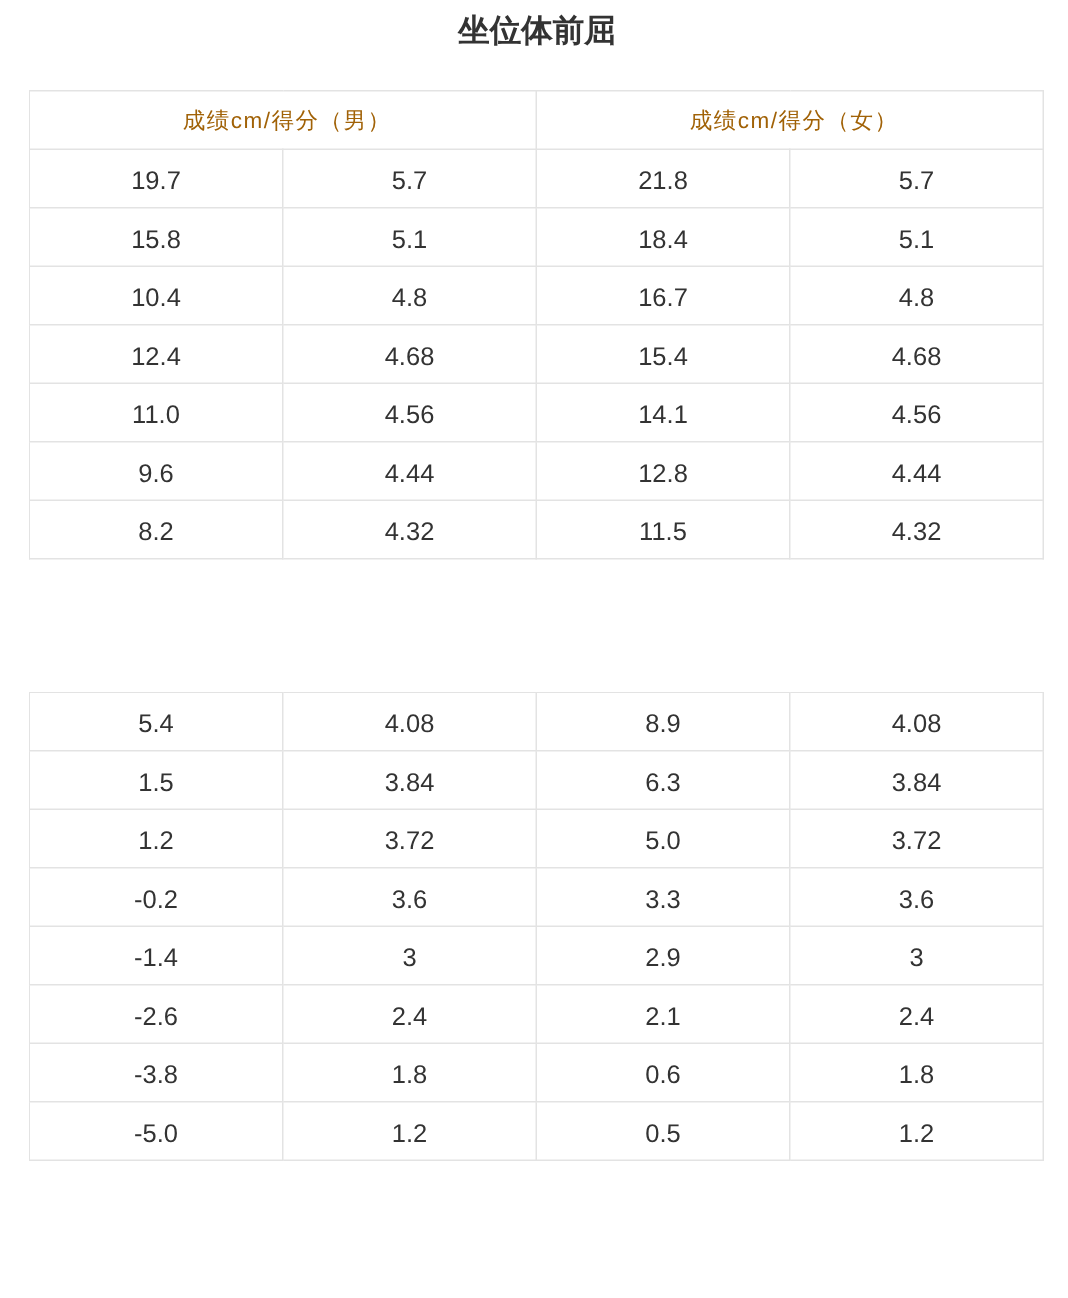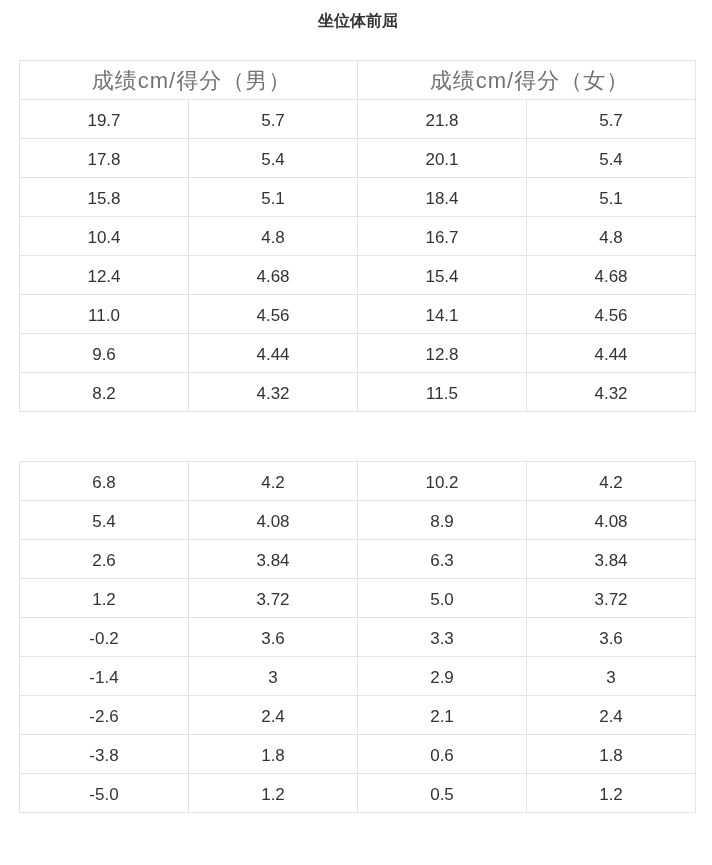--- a/index.html
+++ b/index.html
@@ -17,21 +17,21 @@
   .page-title {
     will-change: transform;
     white-space: nowrap;
     position: absolute;
     left: 0;
     top: 13px;
     width: 712px;
     padding-left: 4px;
     box-sizing: border-box;
     text-align: center;
-    font-size: 16px;
+    font-size: 21px;
     font-weight: bold;
     color: #333333;
     line-height: 16px;
     letter-spacing: 0px;
   }
   .table-wrap {
     will-change: transform;
     position: absolute;
     left: 19px;
     width: 677px;
@@ -55,22 +55,22 @@
     padding: 0;
   }
   table.grid td > span.cv {
     display: inline-block;
     position: relative;
     top: 1px;
   }
   table.grid td.hdr {
     white-space: nowrap;
     overflow: hidden;
-    font-size: 22px;
-    color: #737373;
+    font-size: 15px;
+    color: #a16207;
     letter-spacing: 1px;
   }
   table.grid td.hdr > span.cv {
     top: 0.5px;
     left: 3px;
   }
 </style>
 </head>
 <body>
 
@@ -81,26 +81,20 @@
     <tbody>
       <tr>
         <td class="hdr" colspan="2"><span class="cv">成绩cm/得分（男）</span></td>
         <td class="hdr" colspan="2"><span class="cv">成绩cm/得分（女）</span></td>
       </tr>
       <tr>
         <td><span class="cv">19.7</span></td>
         <td><span class="cv">5.7</span></td>
         <td><span class="cv">21.8</span></td>
         <td><span class="cv">5.7</span></td>
-      </tr>
-      <tr>
-        <td><span class="cv">17.8</span></td>
-        <td><span class="cv">5.4</span></td>
-        <td><span class="cv">20.1</span></td>
-        <td><span class="cv">5.4</span></td>
       </tr>
       <tr>
         <td><span class="cv">15.8</span></td>
         <td><span class="cv">5.1</span></td>
         <td><span class="cv">18.4</span></td>
         <td><span class="cv">5.1</span></td>
       </tr>
       <tr>
         <td><span class="cv">10.4</span></td>
         <td><span class="cv">4.8</span></td>
@@ -132,33 +126,27 @@
         <td><span class="cv">4.32</span></td>
       </tr>
     </tbody>
   </table>
 </div>
 
 <div class="table-wrap" id="tbl2">
   <table class="grid">
     <tbody>
       <tr>
-        <td><span class="cv">6.8</span></td>
-        <td><span class="cv">4.2</span></td>
-        <td><span class="cv">10.2</span></td>
-        <td><span class="cv">4.2</span></td>
-      </tr>
-      <tr>
         <td><span class="cv">5.4</span></td>
         <td><span class="cv">4.08</span></td>
         <td><span class="cv">8.9</span></td>
         <td><span class="cv">4.08</span></td>
       </tr>
       <tr>
-        <td><span class="cv">2.6</span></td>
+        <td><span class="cv">1.5</span></td>
         <td><span class="cv">3.84</span></td>
         <td><span class="cv">6.3</span></td>
         <td><span class="cv">3.84</span></td>
       </tr>
       <tr>
         <td><span class="cv">1.2</span></td>
         <td><span class="cv">3.72</span></td>
         <td><span class="cv">5.0</span></td>
         <td><span class="cv">3.72</span></td>
       </tr>

